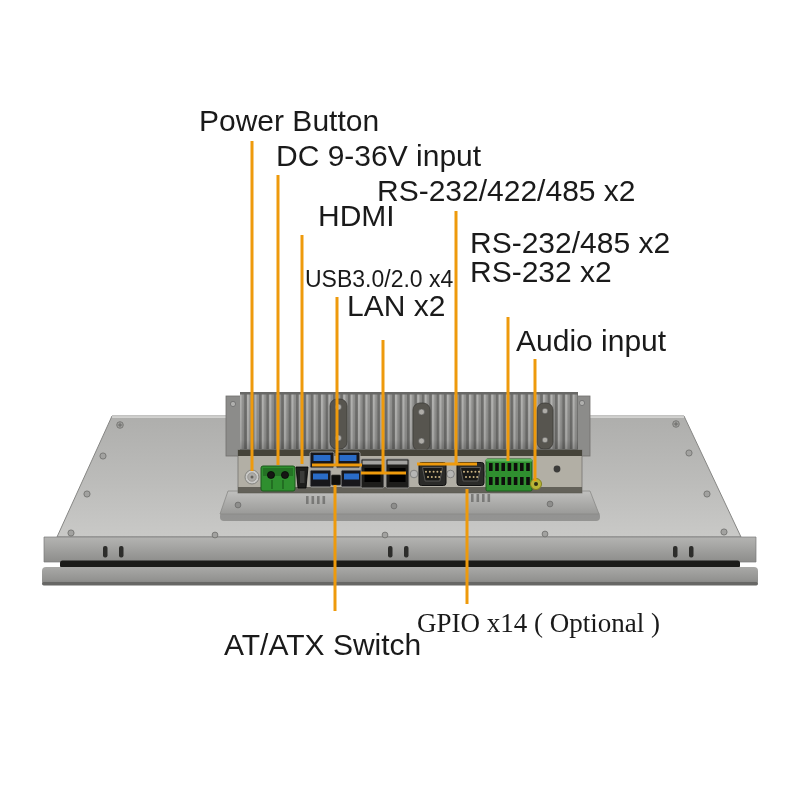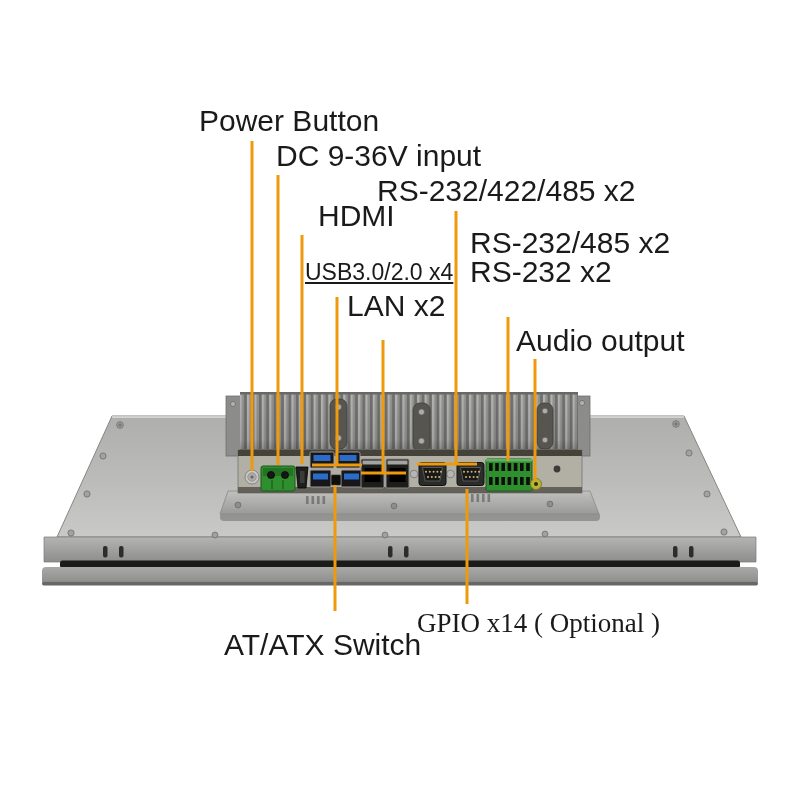--- a/index.html
+++ b/index.html
@@ -264,22 +264,22 @@
     <path d="M456,211 V464 M417,464 H477"></path>
     <path d="M508,317 V461"></path>
     <path d="M535,359 V481"></path>
     <path d="M335,485 V611"></path>
     <path d="M467,489 V604"></path>
   </svg>
 
   <div class="lbl" style="left:199px;top:104px;">Power Button</div>
   <div class="lbl" style="left:276px;top:139px;">DC 9-36V input</div>
   <div class="lbl" style="left:286px;top:199px;margin-left:32px;">HDMI</div>
-  <div class="lbl small" style="left:305px;top:260px;text-decoration:underline;">USB3.0/2.0 x4</div>
+  <div class="lbl small" style="left:305px;top:267px;">USB3.0/2.0 x4</div>
   <div class="lbl" style="left:347px;top:289px;">LAN x2</div>
   <div class="lbl" style="left:377px;top:174px;">RS-232/422/485 x2</div>
   <div class="lbl" style="left:470px;top:226px;">RS-232/485 x2</div>
   <div class="lbl" style="left:470px;top:255px;">RS-232 x2</div>
-  <div class="lbl" style="left:516px;top:324px;">Audio output</div>
+  <div class="lbl" style="left:516px;top:324px;">Audio input</div>
   <div class="lbl" style="left:224px;top:628px;">AT/ATX Switch</div>
   <div class="lbl gpio" style="left:417px;top:609px;font-family:Liberation Serif, serif;">GPIO x14 ( Optional )</div>
 
 </div>
 
 </body></html>

